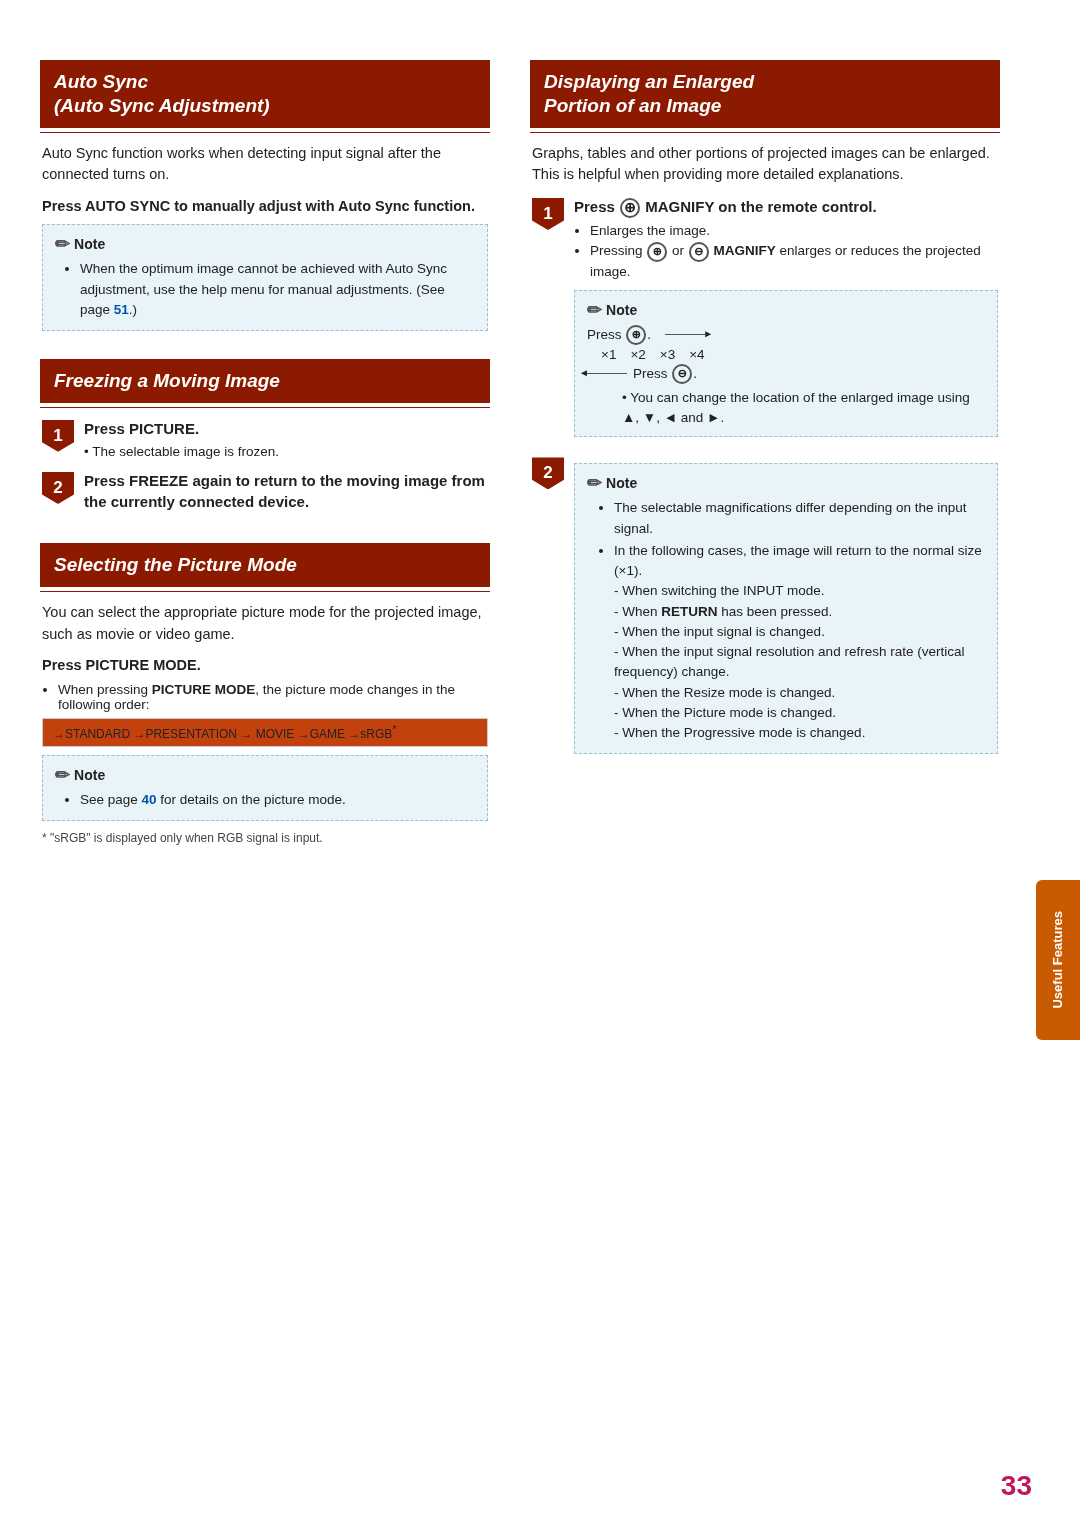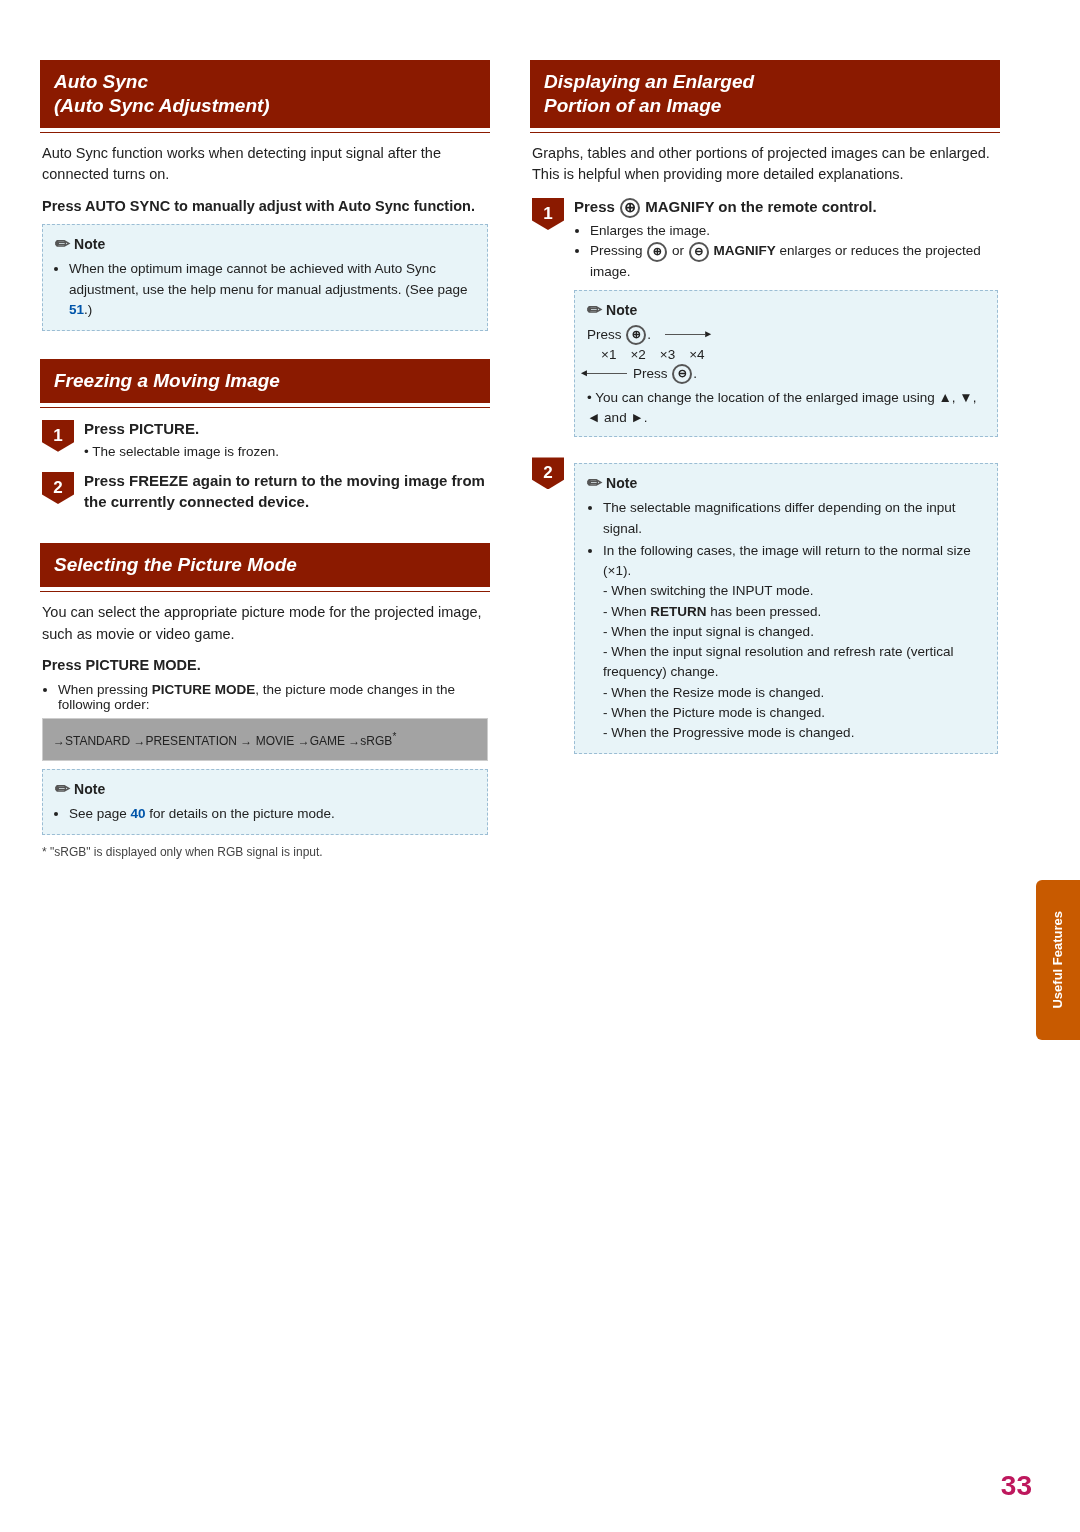--- a/index.html
+++ b/index.html
@@ -132,24 +132,26 @@
       color: #555;
     }
     .note-box ul {
       padding-left: 14px;
       list-style: disc;
     }
     .note-box li {
       font-size: 13.5px;
       line-height: 1.5;
       margin-bottom: 2px;
+      margin-left: 11px;
     }
     .note-box p {
       font-size: 13.5px;
       line-height: 1.5;
+      margin-left: 35px;
     }
     .link-blue {
       color: #0055aa;
       font-weight: bold;
     }
 
     
     .steps-container {
       margin: 6px 0;
     }
@@ -191,23 +193,23 @@
       padding-left: 16px;
       list-style: disc;
     }
     .step-content li {
       font-size: 13.5px;
       line-height: 1.5;
     }
 
     
     .flow-diagram {
-      background: #a3a3a3;
+      background: #c2410c;
       border: 1px solid #ccc;
-      padding: 12px 10px;
+      padding: 5px 10px;
       font-size: 12px;
       margin: 6px 0 8px 0;
       white-space: nowrap;
     }
 
     
     .footnote {
       font-size: 12px;
       color: #444;
       margin-top: 6px;

